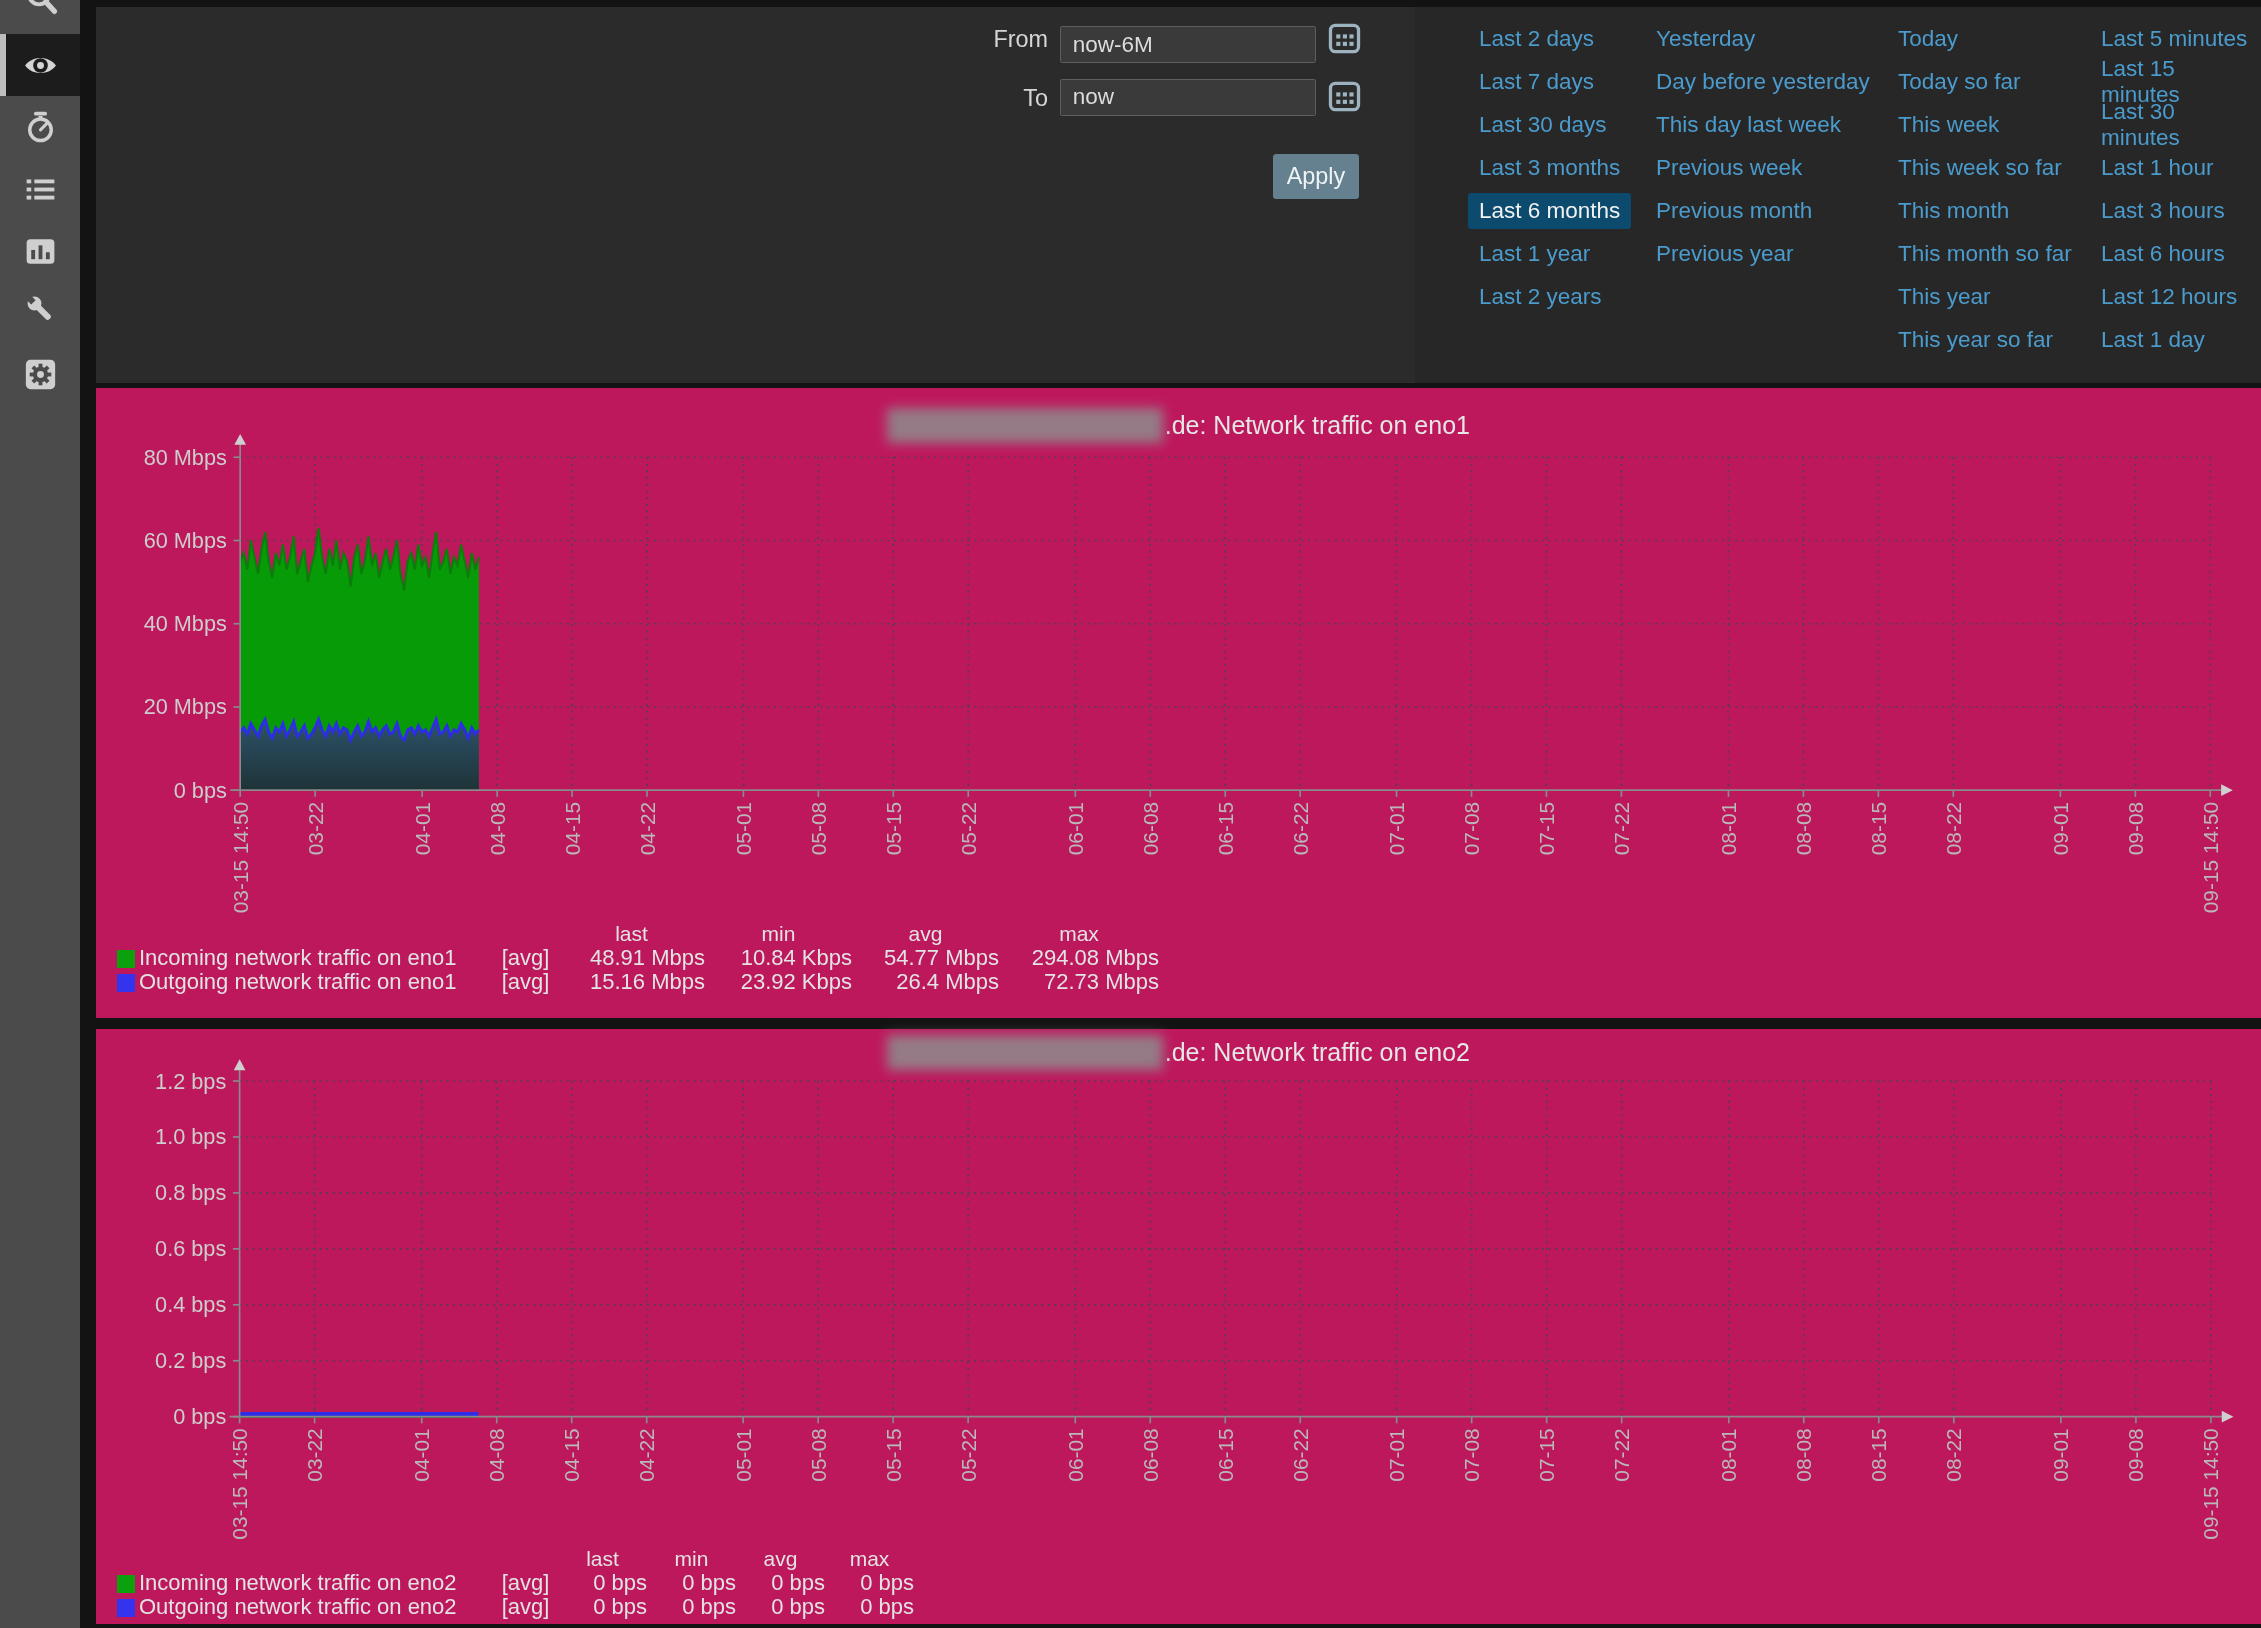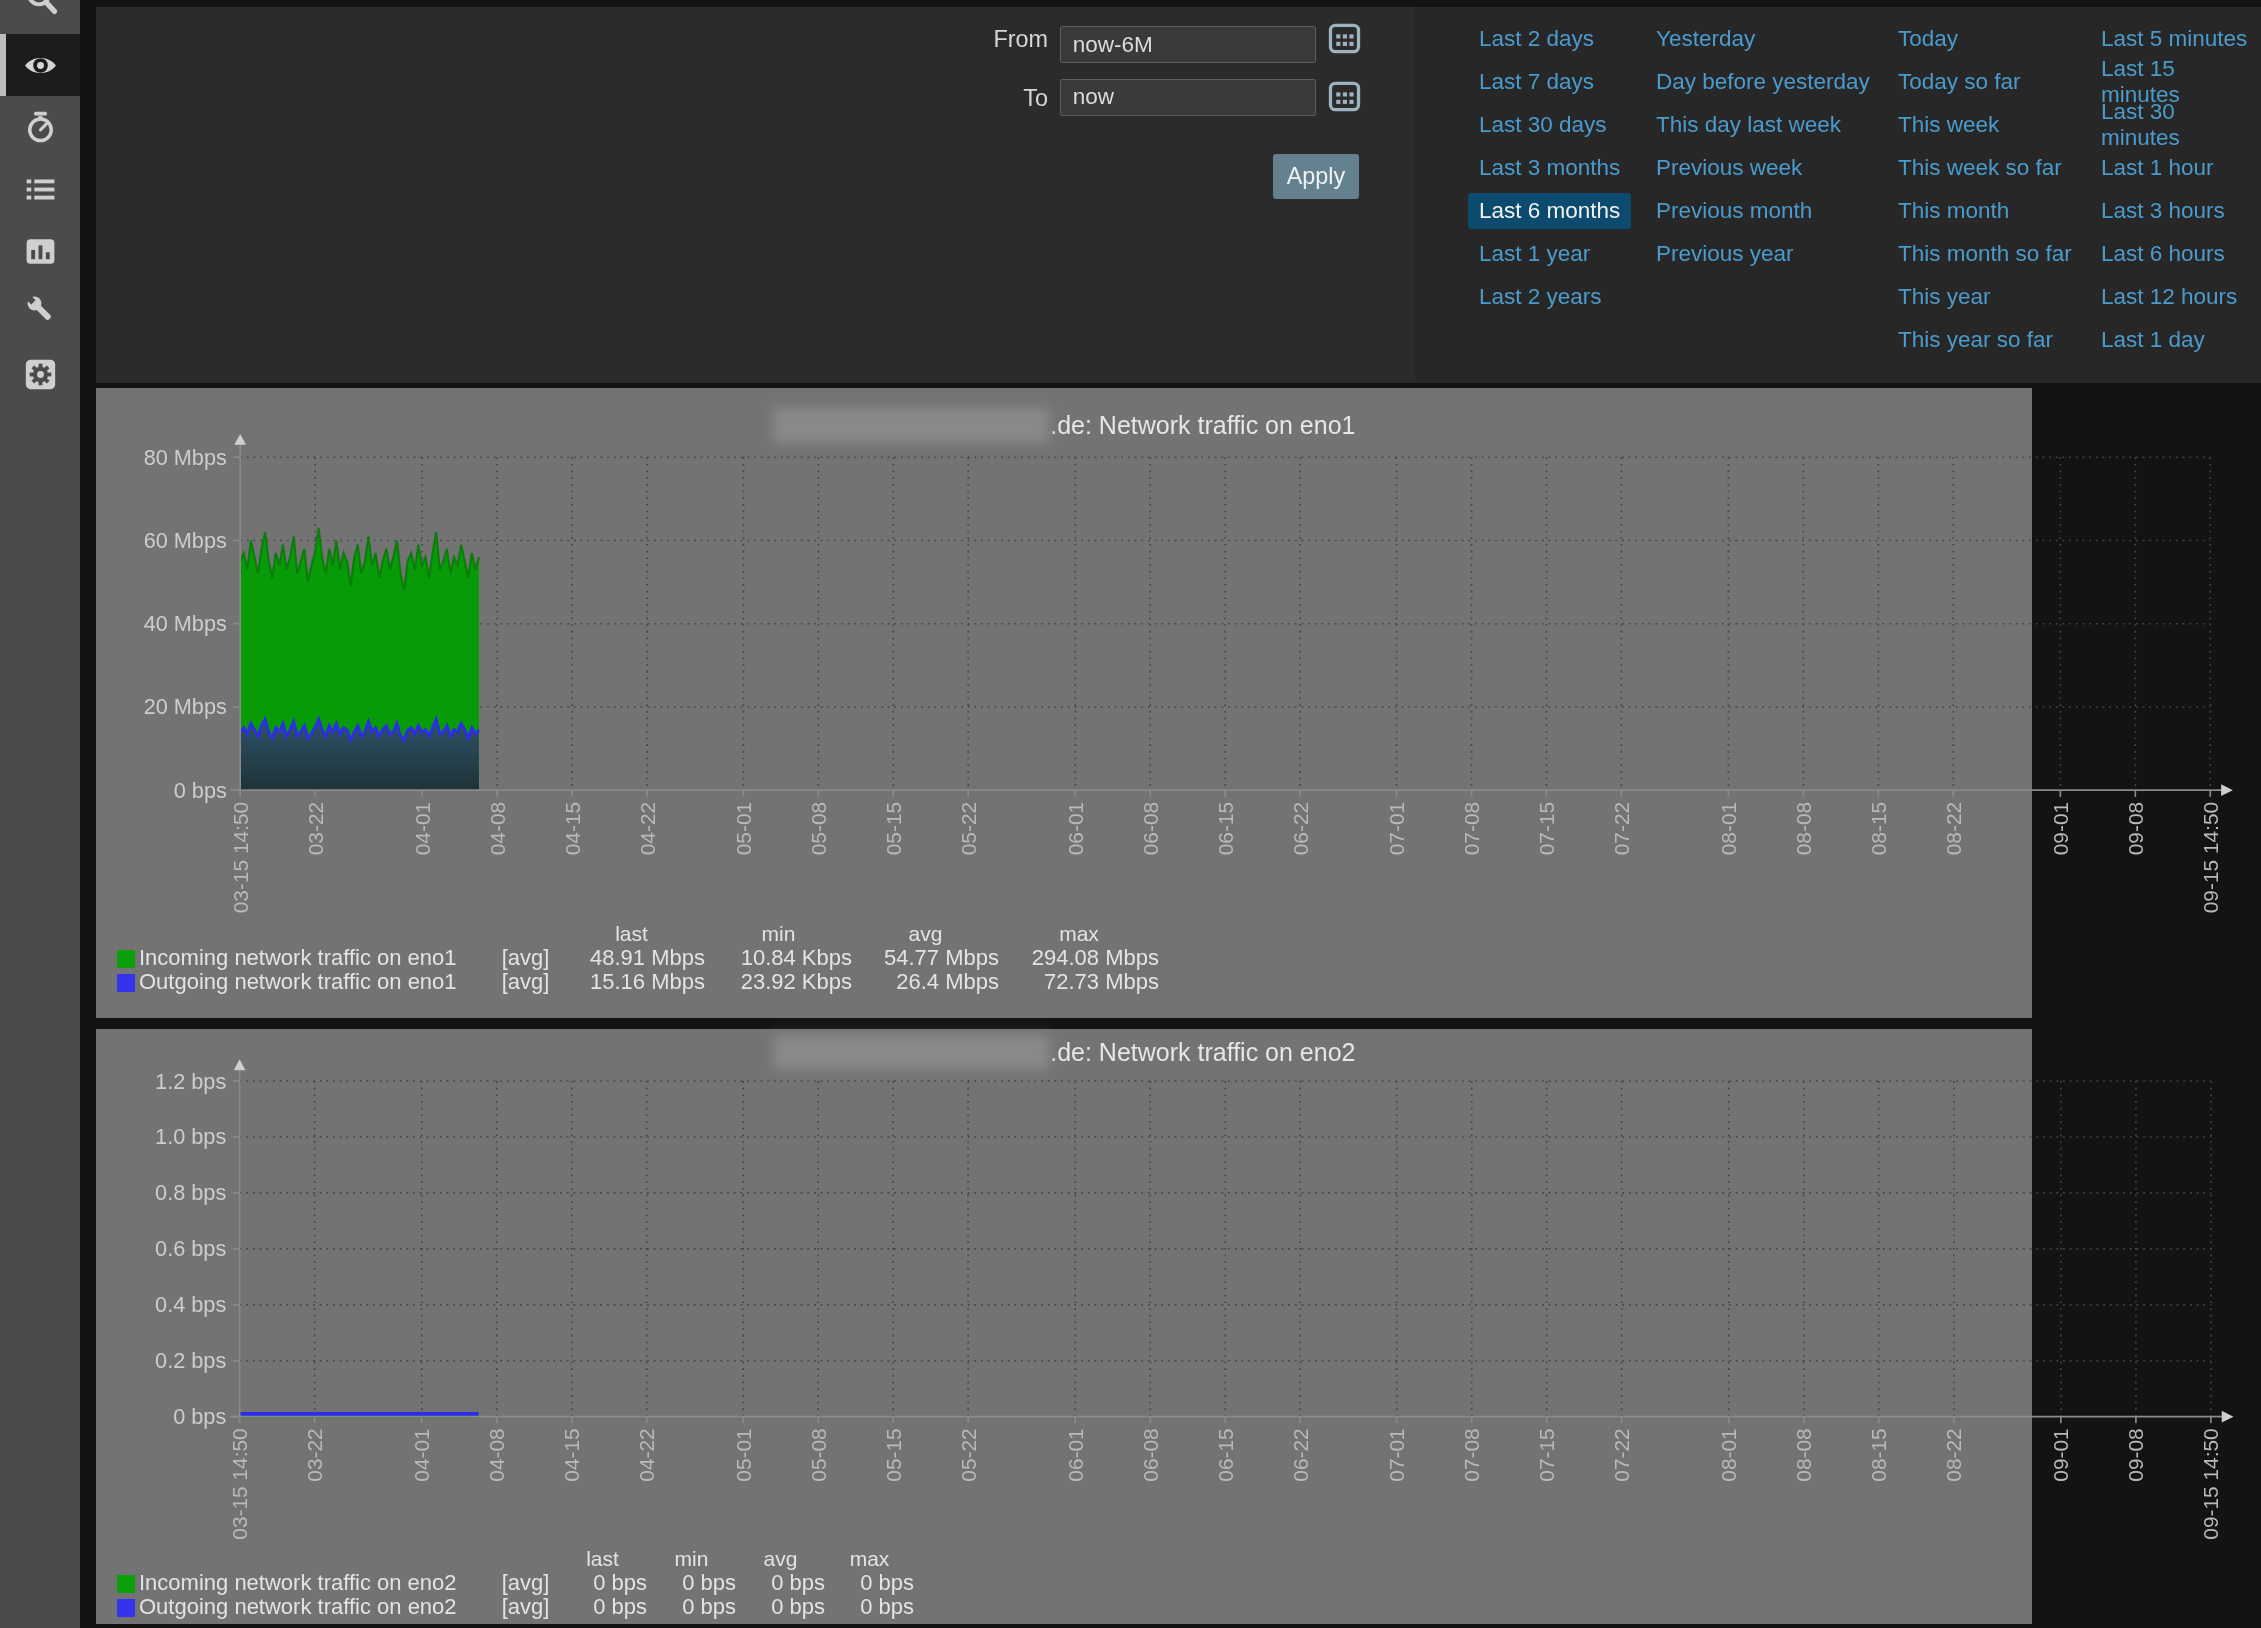--- a/index.html
+++ b/index.html
@@ -21,21 +21,21 @@
             color:#dcdcdc;font-size:22.5px;padding:0 11.7px;font-family:"Liberation Sans",sans-serif;box-sizing:border-box;}
   .cal-btn{position:absolute;width:33px;height:33px;background:none;border:none;padding:0;cursor:pointer;}
   .apply-btn{position:absolute;left:1177px;top:147px;width:86px;height:45px;background:#65808e;border:none;border-radius:3.3px;
              color:#eef3f5;font-size:23.4px;font-family:"Liberation Sans",sans-serif;cursor:pointer;}
   .range-col{position:absolute;top:11px;display:flex;flex-direction:column;}
   .range-row{height:43px;display:flex;align-items:center;}
   .range-link{color:#4b9bcd;font-size:22.5px;text-decoration:none;cursor:pointer;padding:5px 11px;border-radius:3.3px;}
   .range-link.selected{background:#0c4a6e;color:#f2f2f2;}
 
   
-  .graph-panel{position:absolute;left:96px;width:1936px;background:#737373;}
+  .graph-panel{position:absolute;left:96px;width:2165px;background:#be185d;}
   #graph1{top:388px;height:630px;}
   #graph2{top:1029px;height:595px;}
   .graph-title{position:absolute;left:0;right:0;display:flex;justify-content:center;align-items:center;color:#e6e6e6;font-size:25px;}
   #graph1 .graph-title{top:16.7px;height:42px;}
   #graph2 .graph-title{top:3.3px;height:40px;}
   .redacted{width:276px;height:35px;background:#8d8d8d;opacity:.85;filter:blur(5.8px);border-radius:2.5px;margin-right:1.7px;}
   .plot{position:absolute;left:0;top:0;}
   .plot .grid{stroke:#464646;stroke-width:2;stroke-dasharray:2 6;fill:none;}
   .plot .tick{stroke:#8a8a8a;stroke-width:2;}
   .plot .axis{stroke:#8a8a8a;stroke-width:2;}

